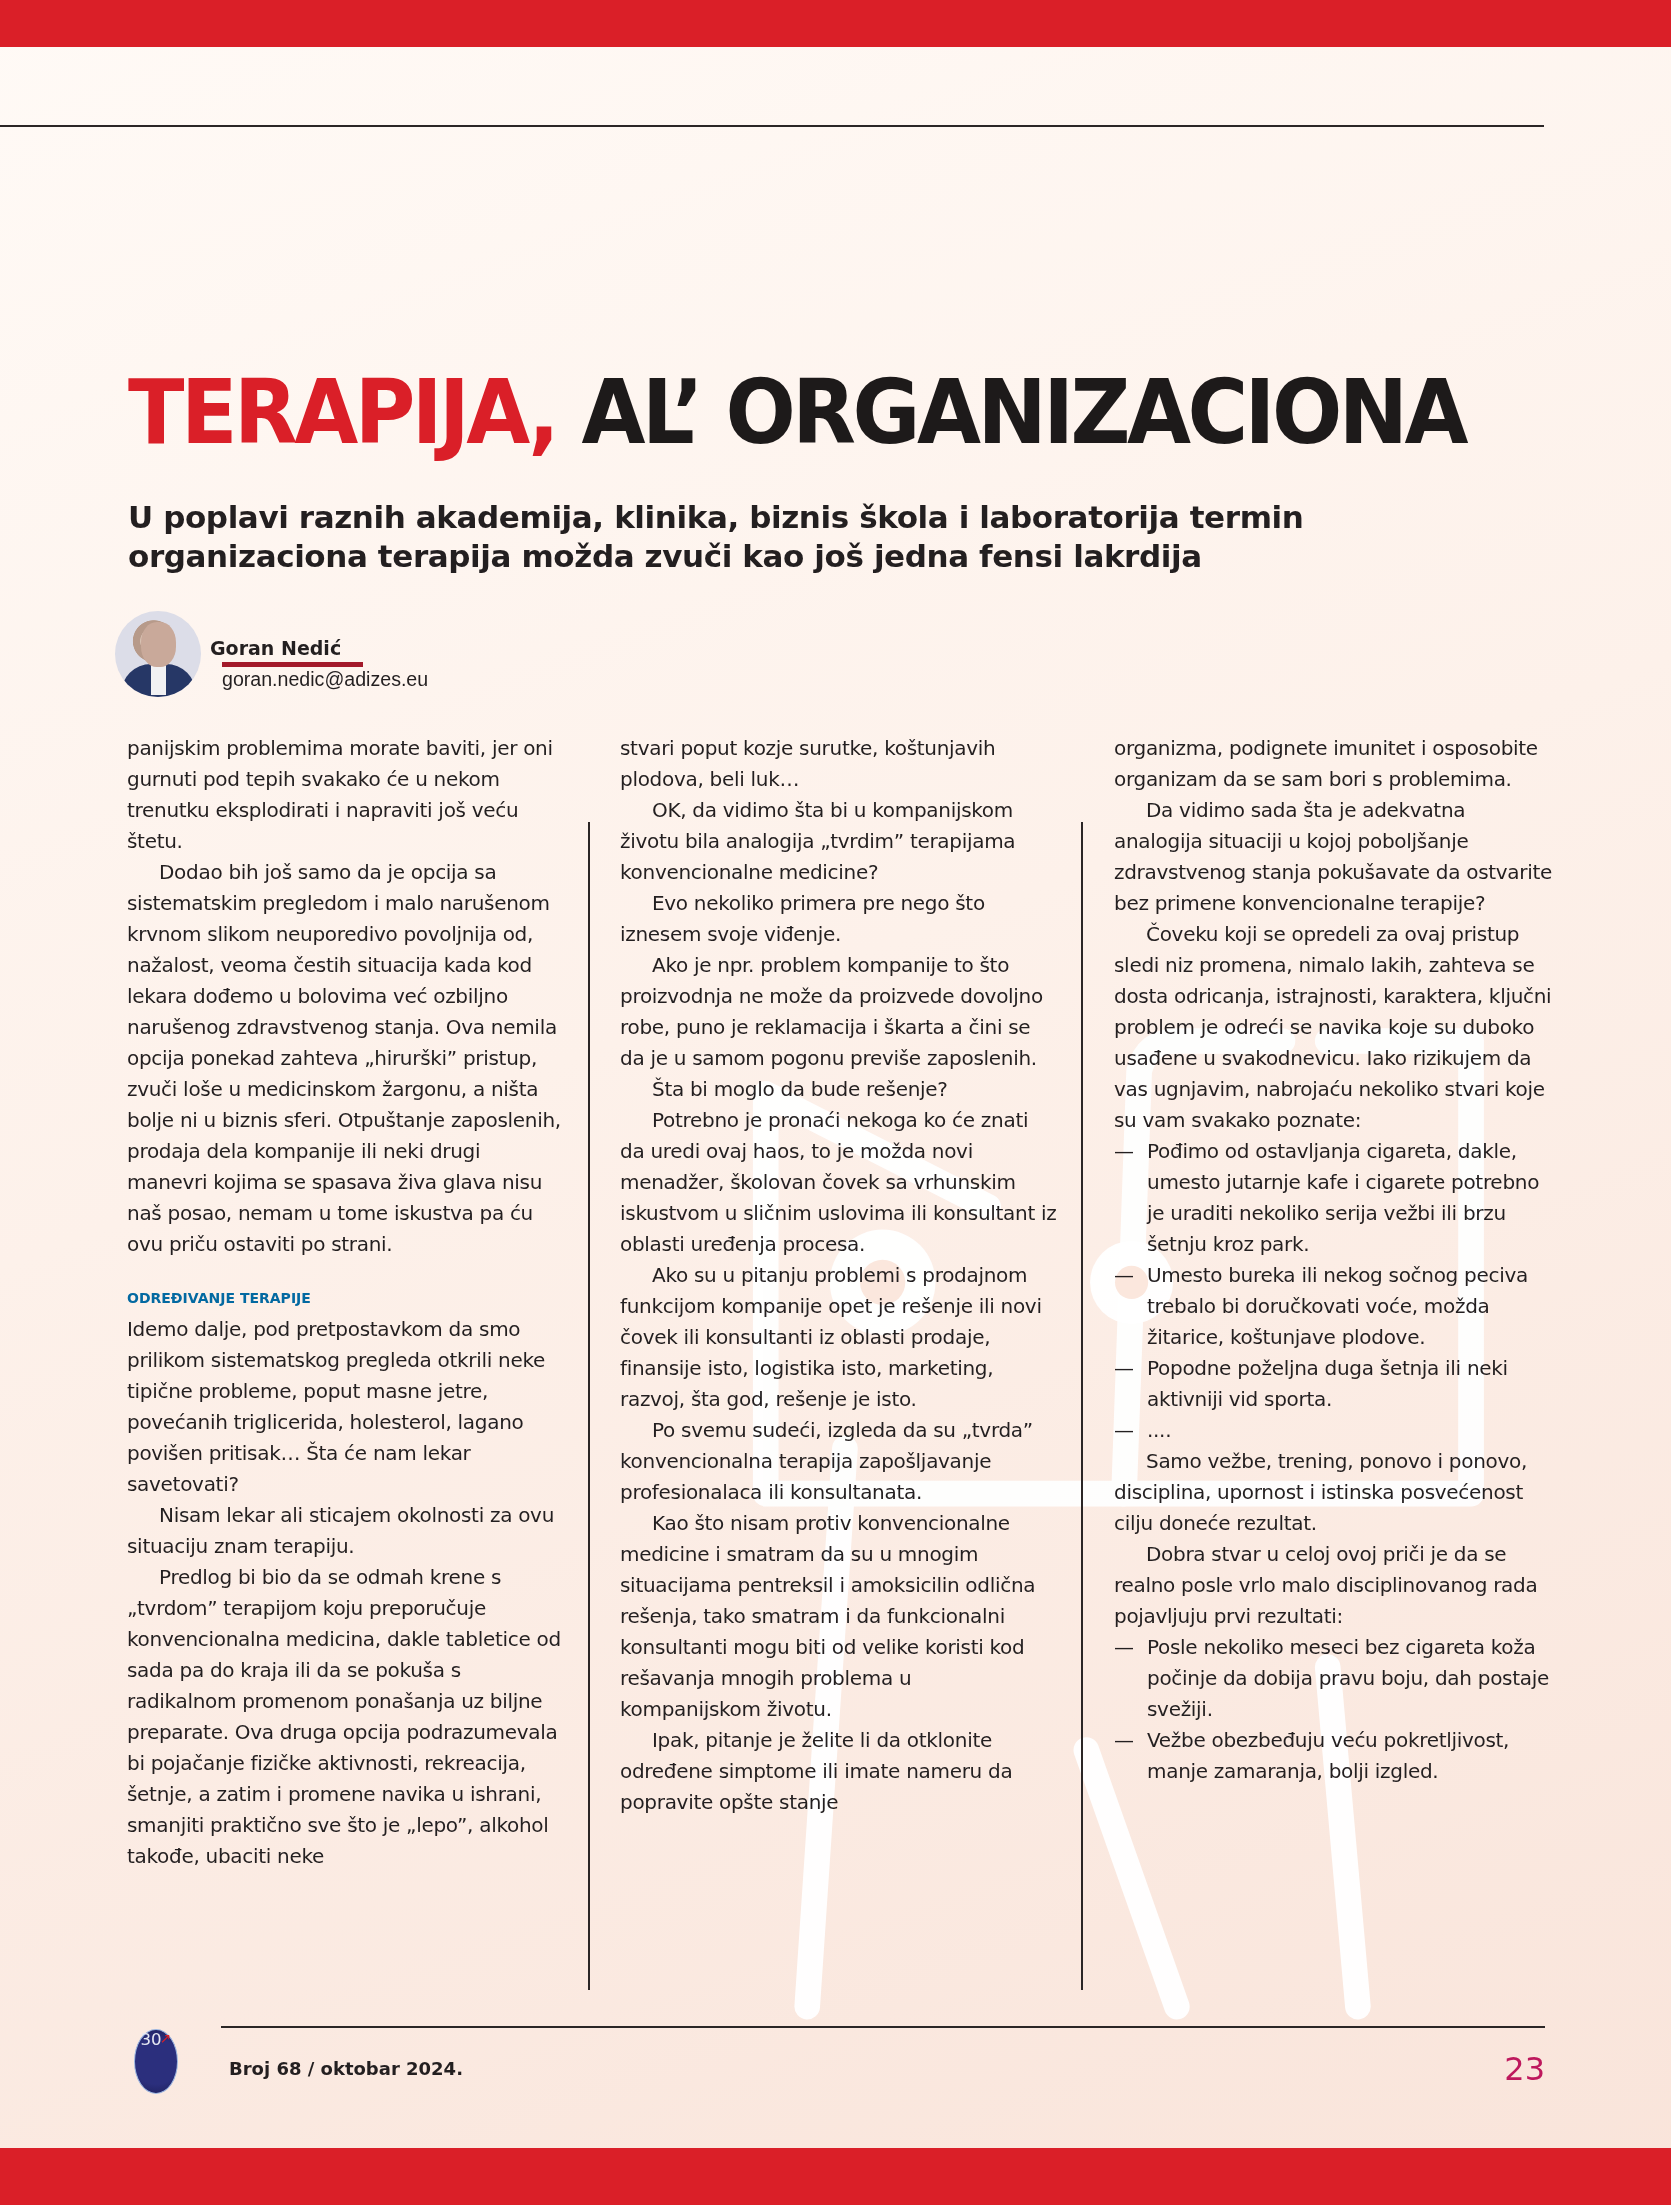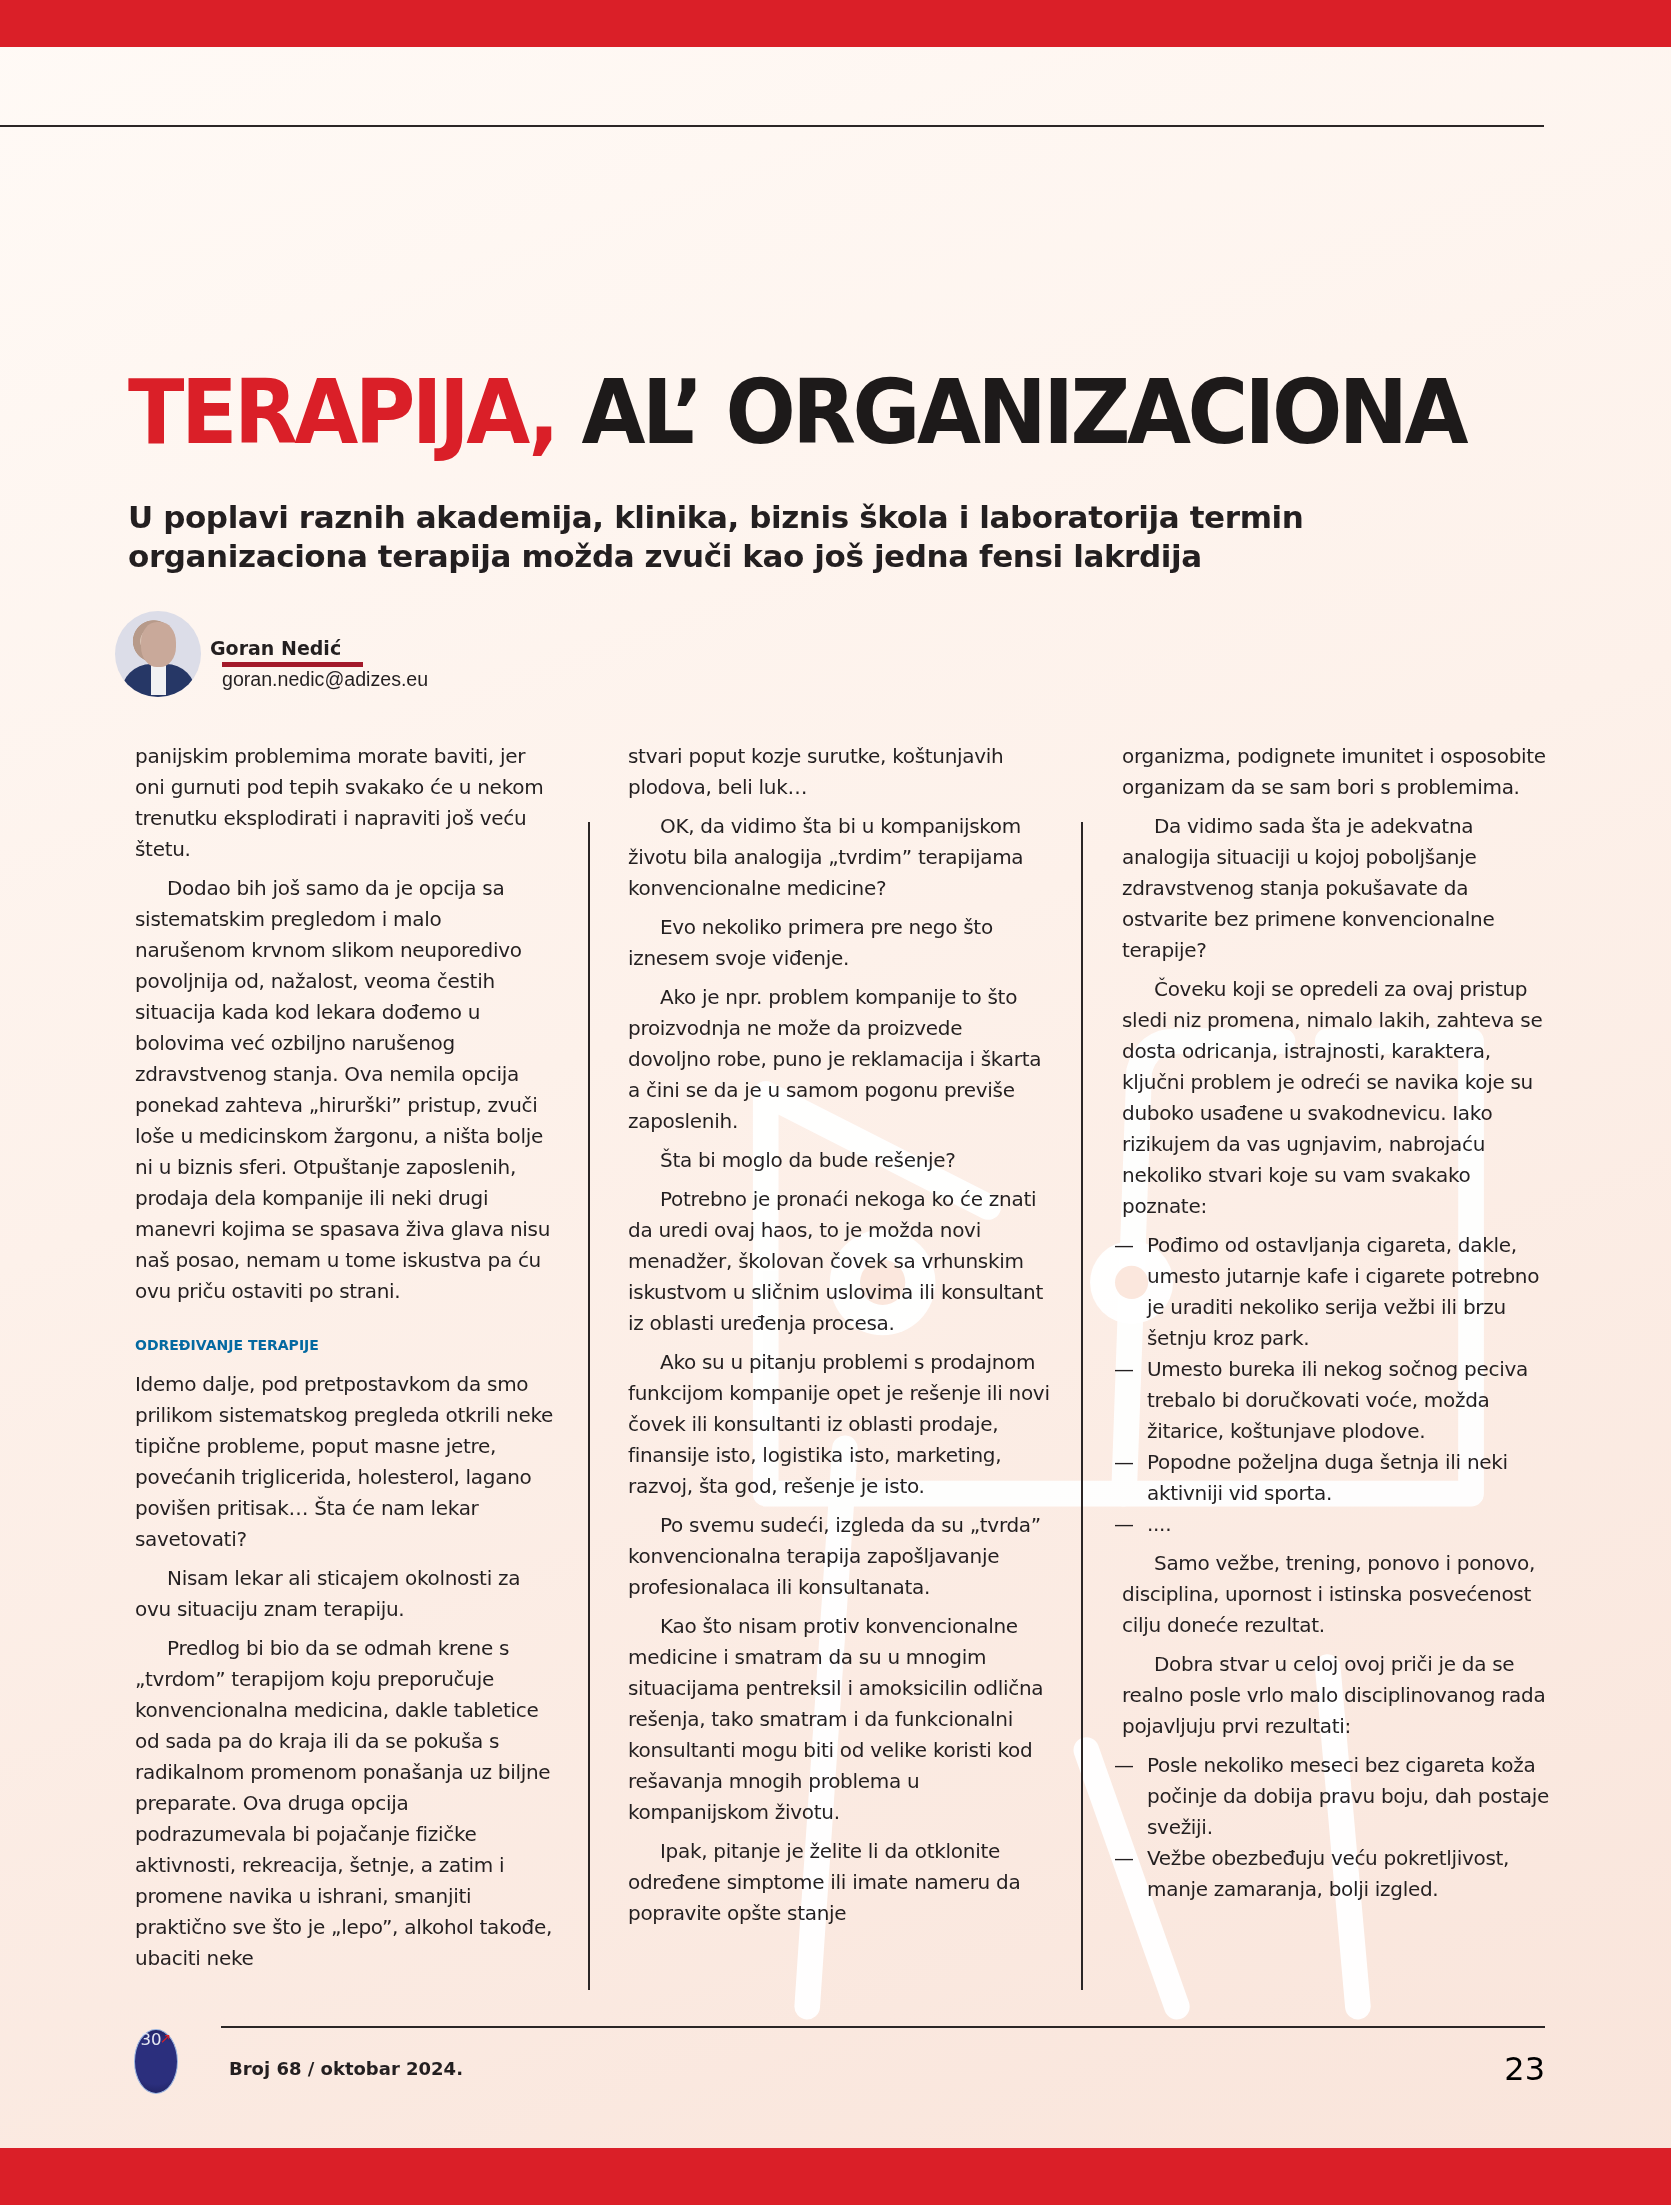--- a/index.html
+++ b/index.html
@@ -49,21 +49,21 @@
   .author-email { position: absolute; left: 107px; top: 57px; font-size: 19.6px; color: #231f20; white-space: nowrap; }
 
   .col {
     position: absolute; top: 733px; width: 438px;
     font-family: "DejaVu Sans", sans-serif; font-size: 20px; line-height: 31px; color: #231f20;
     letter-spacing: -0.3px;
   }
   .col.c1 { left: 127px; }
   .col.c2 { left: 620px; }
   .col.c3 { left: 1114px; width: 445px; }
-  .col p { margin: 8px; }
+  .col p { margin: 0; }
   .col p.ind { text-indent: 32px; }
   .col .section-head {
     color: #0369a1; font-weight: bold; font-size: 14px; margin-top: 22.6px; margin-bottom: 0; letter-spacing: 0;
   }
   .col ul { list-style: none; margin: 0; padding: 0; }
   .col li { position: relative; padding-left: 33px; }
   .col li .dash { position: absolute; left: 0; top: 0; }
 
   .divider { position: absolute; width: 2.3px; background: #2b2626; top: 822px; height: 1168px; }
   .divider.d1 { left: 588px; }
@@ -75,21 +75,21 @@
     border: 1.5px solid #9bb5e0; box-sizing: border-box; color: #e6e8f2;
     font-family: "DejaVu Sans", sans-serif; font-size: 16.6px; display: flex; align-items: flex-start; justify-content: center;
   }
   .footer-logo .arrow { color: #da1f28; font-size: 13.6px; margin-left: -1.5px; }
   .footer-issue {
     position: absolute; left: 221px; top: 2058px; font-family: "DejaVu Sans", sans-serif; font-weight: bold;
     font-size: 18px; color: #231f20; white-space: nowrap; margin-left: 8px;
   }
   .page-number {
     position: absolute; left: 1501px; top: 2050px; width: 44px; text-align: right;
-    font-family: "DejaVu Sans", sans-serif; font-size: 32px; color: #000000;
+    font-family: "DejaVu Sans", sans-serif; font-size: 32px; color: #be185d;
   }
 </style>
 </head>
 <body>
 
 <div class="band top"></div>
 <div class="rule top"></div>
 
 <svg class="watermark" viewBox="0 0 2215 2923" xmlns="http://www.w3.org/2000/svg">
   <g fill="none" stroke="#ffffff" stroke-width="34" stroke-linecap="round" stroke-linejoin="round" opacity="0.95">

